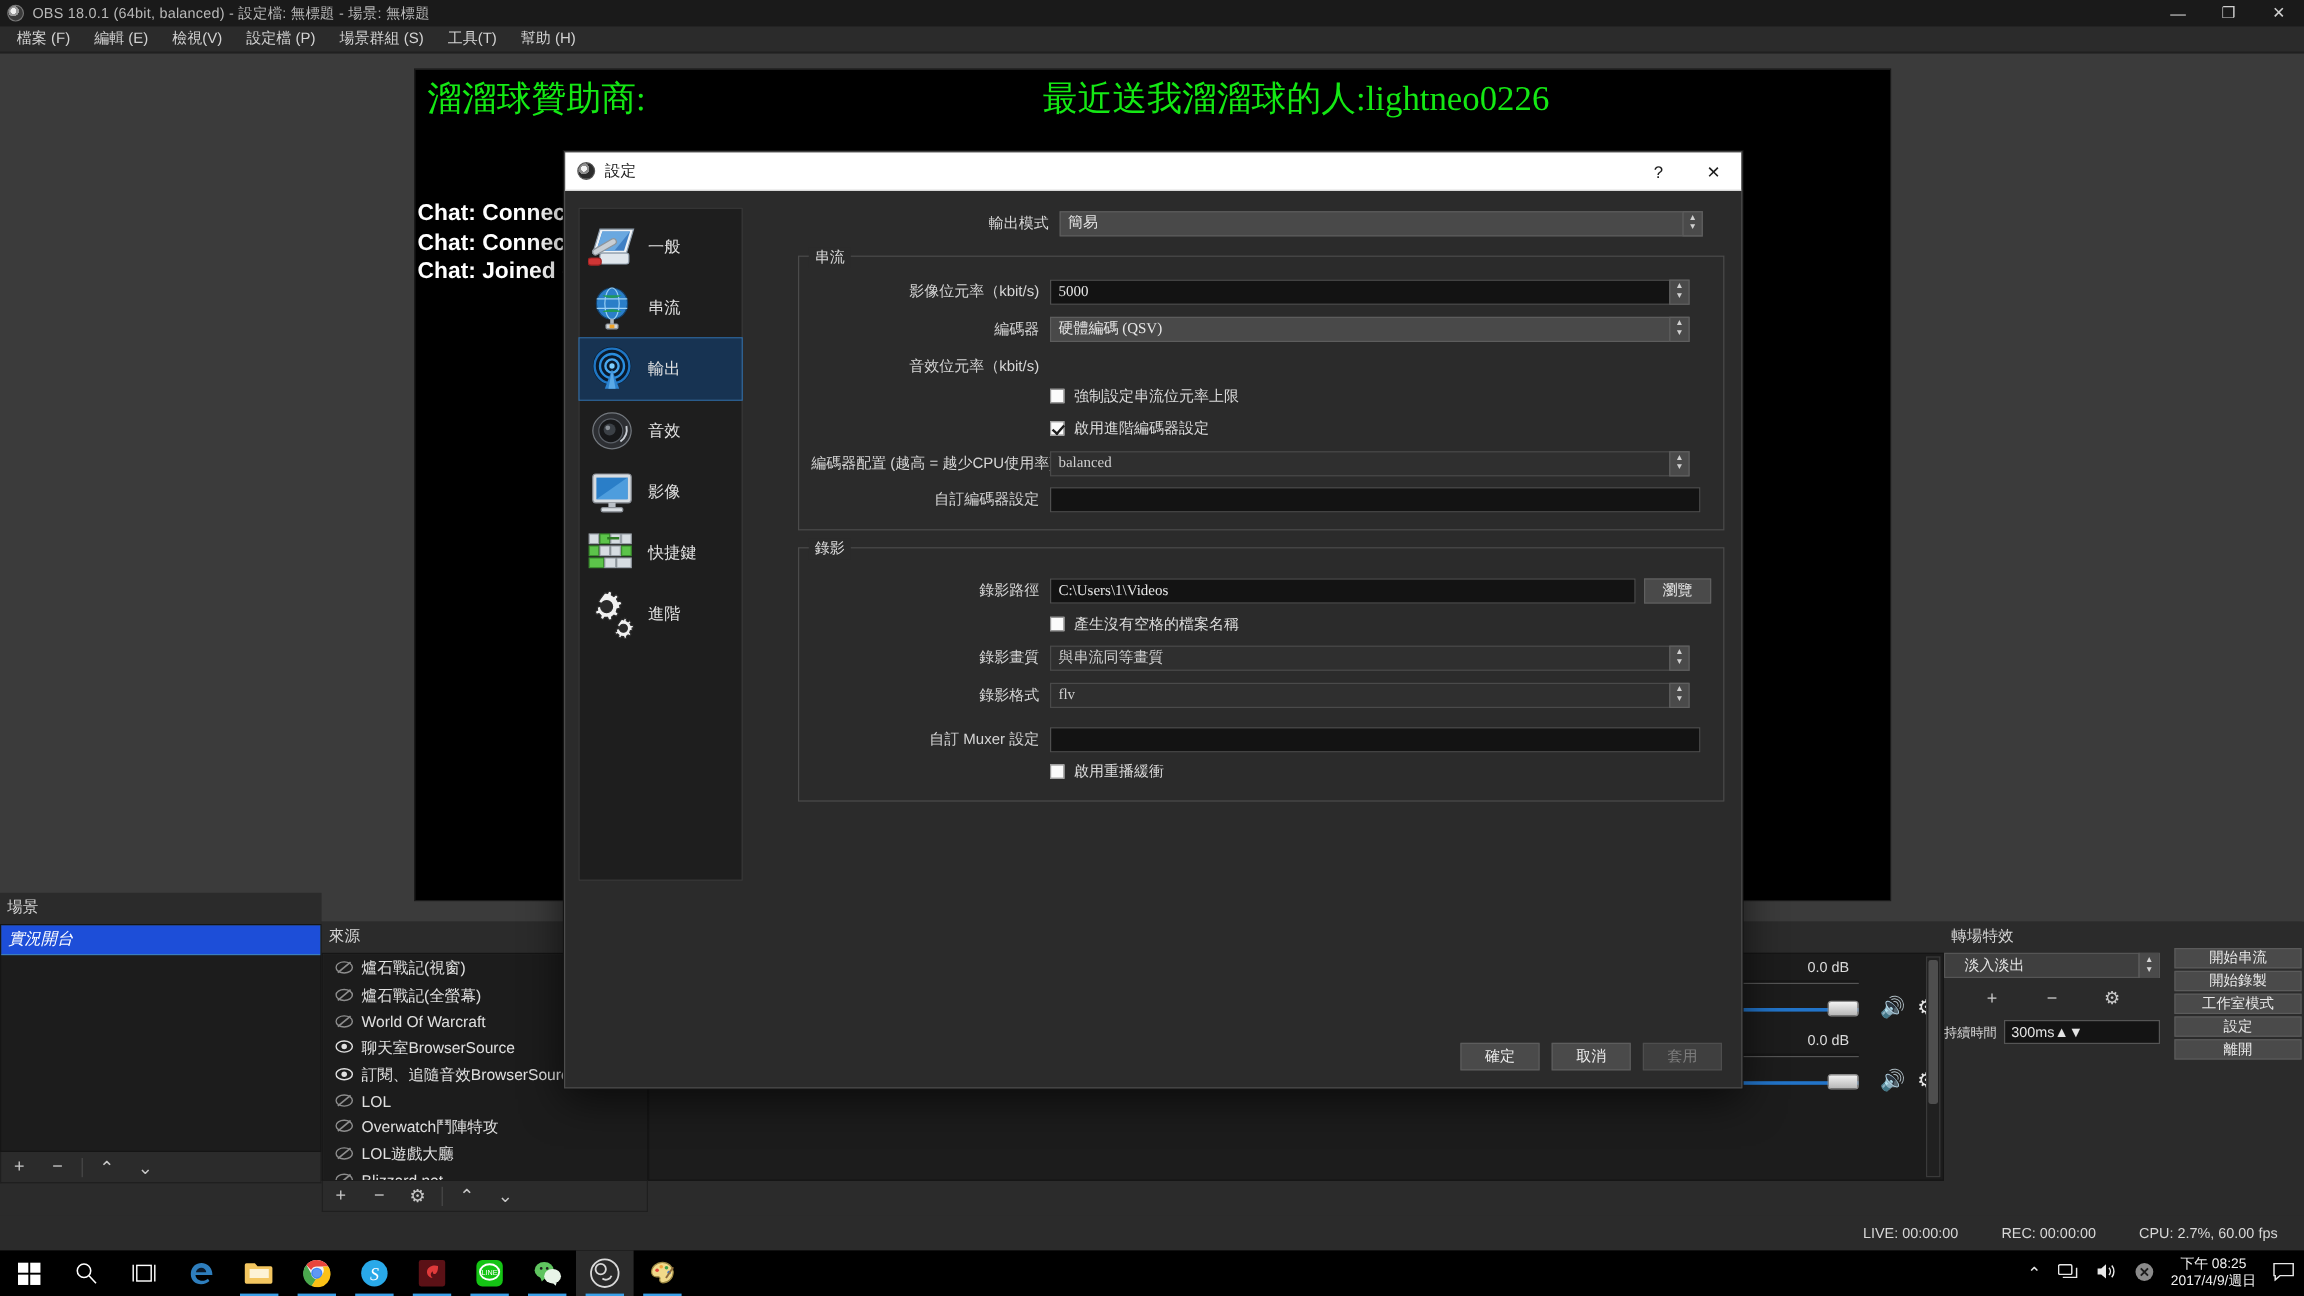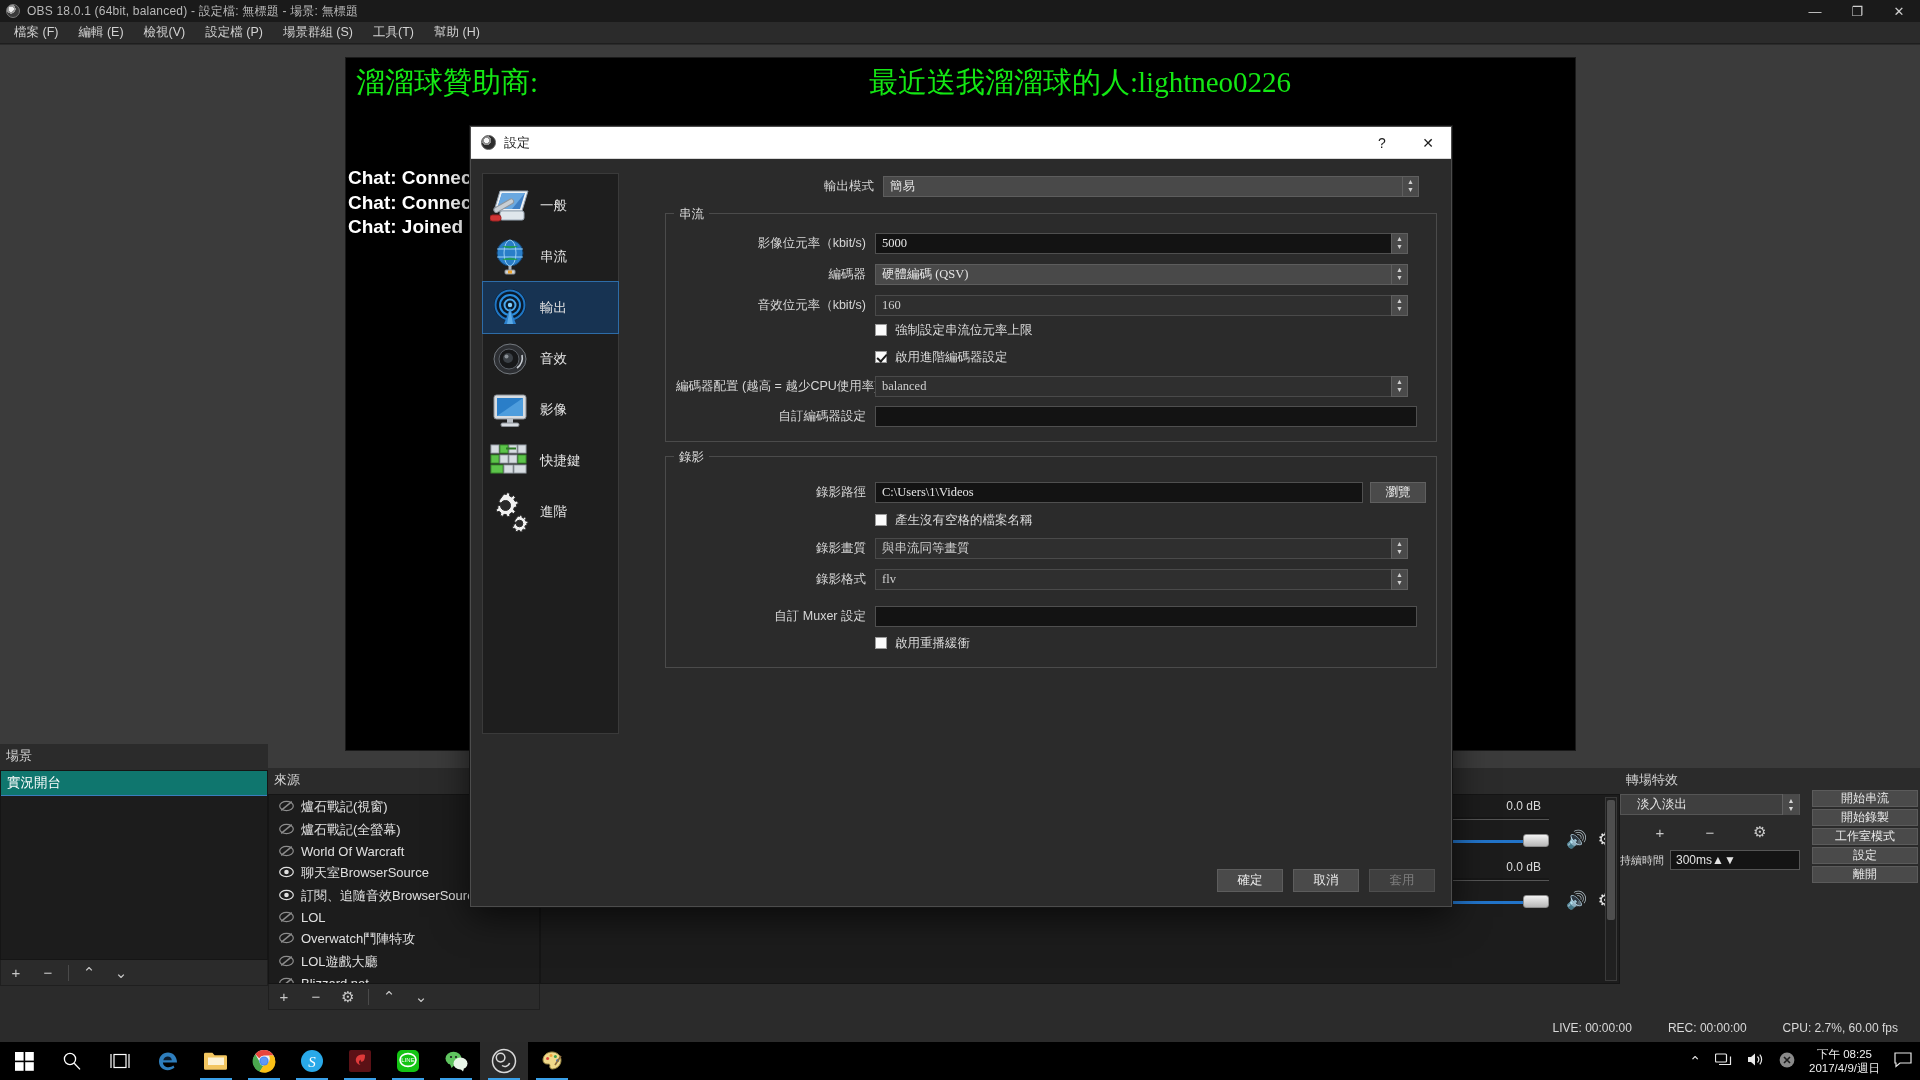--- a/index.html
+++ b/index.html
@@ -45,21 +45,21 @@
   .dock-toolbar { height: 26px; background: #2b2b2b; display: flex; align-items: center; gap: 2px;
     border: 1px solid #1f1f1f; border-top: none; }
   .tbtn { width: 30px; height: 24px; display: flex; align-items: center; justify-content: center;
     color: #c8c8c8; font-size: 15px; }
   .tsep { width: 1px; height: 16px; background: #4a4a4a; margin: 0 3px; }
 
   
   #dock-scenes { left: 0; top: 744px; width: 268px; }
   #dock-scenes .dock-body { height: 190px; }
   .scene-item { color: #e6e6e6; font-size: 13.5px; padding: 3px 6px; }
-  .scene-item.sel { background: #0f766e; outline: 1px solid #3b7dbd; color: #fff; }
+  .scene-item.sel { background: #1d4ed8; outline: 1px solid #3b7dbd; color: #fff; font-style: italic; }
 
   
   #dock-sources { left: 268px; top: 768px; width: 272px; }
   #dock-sources .dock-body { height: 190px; overflow-y: auto; }
   .src-item { display: flex; align-items: center; gap: 7px; color: #e0e0e0; font-size: 13px;
     padding: 2.5px 6px 2.5px 10px; white-space: nowrap; }
   .eye { width: 15px; height: 13px; flex: 0 0 15px; position: relative; }
   .eye svg { display: block; }
 
   
@@ -538,27 +538,20 @@
               <span class="val">硬體編碼 (QSV)</span>
               <span class="spn">
                   <span>▲</span>
                   <span>▼</span>
                 </span>
             </div>
           </div>
 
           <div class="row" style="margin-top:5px">
             <div class="lab" style="width:190px">音效位元率（kbit/s)</div>
-            <div class="fld readonly" style="flex:1; margin-left:9px; margin-right:18px">
-              <span class="val">160</span>
-              <span class="spn">
-                  <span>▲</span>
-                  <span>▼</span>
-                </span>
-            </div>
           </div>
 
           <div class="chk-row" style="margin-left:199px">
             <span class="chk"></span>
             <span class="chk-lab">強制設定串流位元率上限</span>
           </div>
 
           <div class="chk-row" style="margin-left:199px; margin-top:3px">
             <span class="chk on"></span>
             <span class="chk-lab">啟用進階編碼器設定</span>

